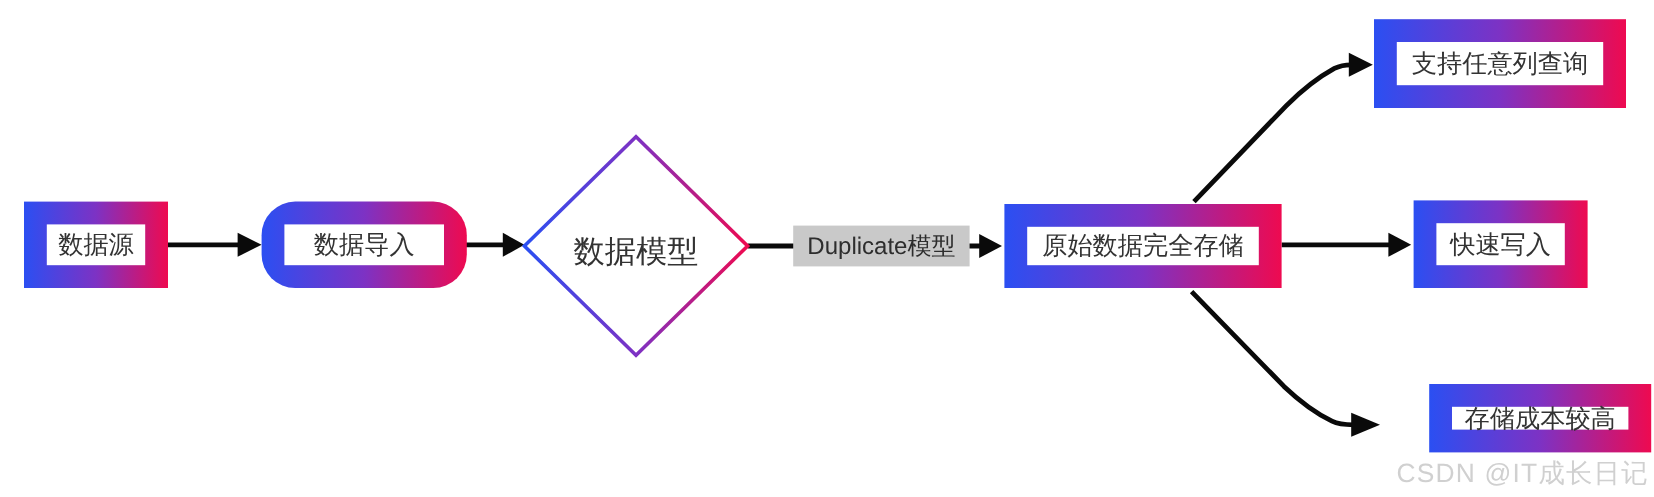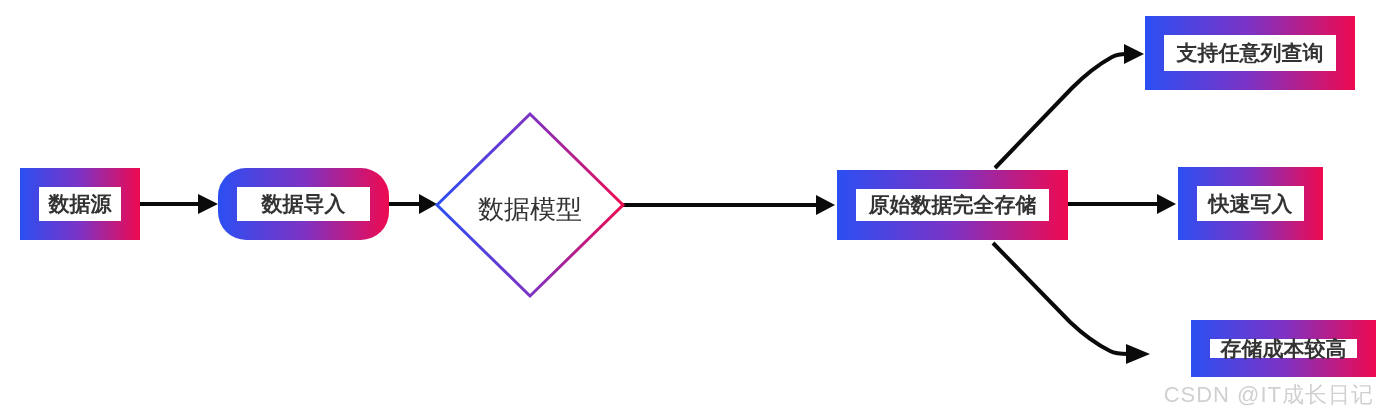--- a/index.html
+++ b/index.html
@@ -16,21 +16,20 @@
   html,body{margin:0;padding:0;background:var(--canvas-bg);}
   body{font-family:"Liberation Sans","DejaVu Sans",sans-serif;}
   #canvas{
     position:relative;width:1378px;height:414px;
     background:var(--canvas-bg);overflow:hidden;
   }
   
   .gbox{
     position:absolute;z-index:2;box-sizing:border-box;padding:19px;
     background:linear-gradient(90deg,var(--gradient-blue) 0%,var(--gradient-purple) 50%,var(--gradient-red) 100%);
-    font-weight:bold;
   }
   .gbox-inner{
     width:100%;height:100%;background:#ffffff;
     display:flex;align-items:center;justify-content:center;
     font-size:21px;color:var(--node-text);white-space:nowrap;
   }
   #node-source {left:20px;  top:168px; width:120px; height:72px;}
   #node-import {left:218px; top:168px; width:171px; height:72px;border-radius:28px;}
   #node-storage{left:837px; top:170px; width:231px; height:70px;text-align:center;}
   #node-query  {left:1145px;top:16px;  width:210px; height:74px;}
@@ -115,16 +114,17 @@
   </div>
 
   <div class="gbox" id="node-write">
     <div class="gbox-inner">快速写入</div>
   </div>
 
   <div class="gbox" id="node-cost">
     <div class="gbox-inner">存储成本较高</div>
   </div>
 
+  <div id="edge-label">Duplicate模型</div>
 
   <div id="watermark">CSDN @IT成长日记</div>
 
 </div>
 
 </body></html>

